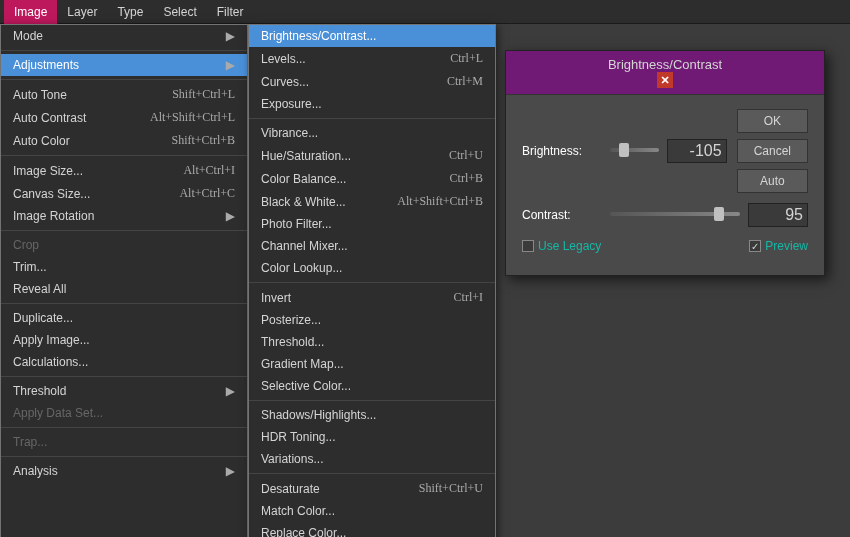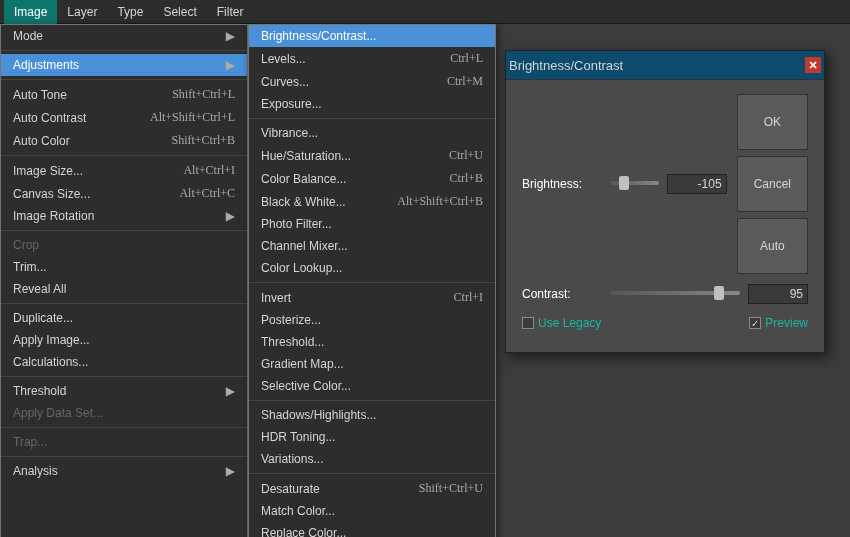--- a/index.html
+++ b/index.html
@@ -26,21 +26,21 @@
     .menu-bar-item {
       padding: 2px 10px;
       cursor: pointer;
       color: #d4d4d4;
       font-size: 12px;
       height: 24px;
       display: flex;
       align-items: center;
     }
     .menu-bar-item.active {
-      background: #0f766e;
+      background: #be185d;
       color: #fff;
     }
 
     
     .menu-dropdown {
       background: #2d2d2d;
       border: 1px solid #737373;
       min-width: 248px;
       box-shadow: 2px 2px 8px rgba(0,0,0,0.5);
     }
@@ -83,26 +83,27 @@
     .dialog {
       position: absolute;
       top: 50px;
       left: 505px;
       width: 320px;
       background: #4a4a4a;
       border: 1px solid #222;
       box-shadow: 4px 4px 12px rgba(0,0,0,0.6);
     }
     .dialog-titlebar {
-      background: #0c4a6e;
-      padding: 6px 3px;
+      background: #701a75;
+      padding: 6px 12px;
       display: flex;
       align-items: center;
       justify-content: space-between;
       border-bottom: 1px solid #333;
+      flex-direction: column;
     }
     .dialog-title {
       color: #d4d4d4;
       font-size: 13px;
       font-weight: normal;
     }
     .dialog-close {
       background: #c0392b;
       color: #fff;
       width: 16px;
@@ -124,21 +125,21 @@
     }
     .dialog-label {
       color: #ffffff;
       font-size: 12px;
       width: 80px;
     }
     .dialog-input {
       background: #3a3a3a;
       border: 1px solid #222;
       color: #d4d4d4;
-      font-size: 12px;
+      font-size: 16px;
       width: 60px;
       padding: 2px 4px;
       text-align: right;
     }
     .dialog-slider-container {
       flex: 1;
       margin: 0 8px;
       position: relative;
     }
     .slider-track {
@@ -161,21 +162,21 @@
       display: flex;
       flex-direction: column;
       gap: 6px;
       margin-left: 10px;
     }
     .dialog-btn {
       background: #5a5a5a;
       border: 1px solid #333;
       color: #d4d4d4;
       font-size: 12px;
-      padding: 20px 16px;
+      padding: 4px 16px;
       cursor: pointer;
       min-width: 70px;
       text-align: center;
     }
     .dialog-bottom {
       display: flex;
       align-items: center;
       justify-content: space-between;
       padding: 0 0 8px 0;
     }

